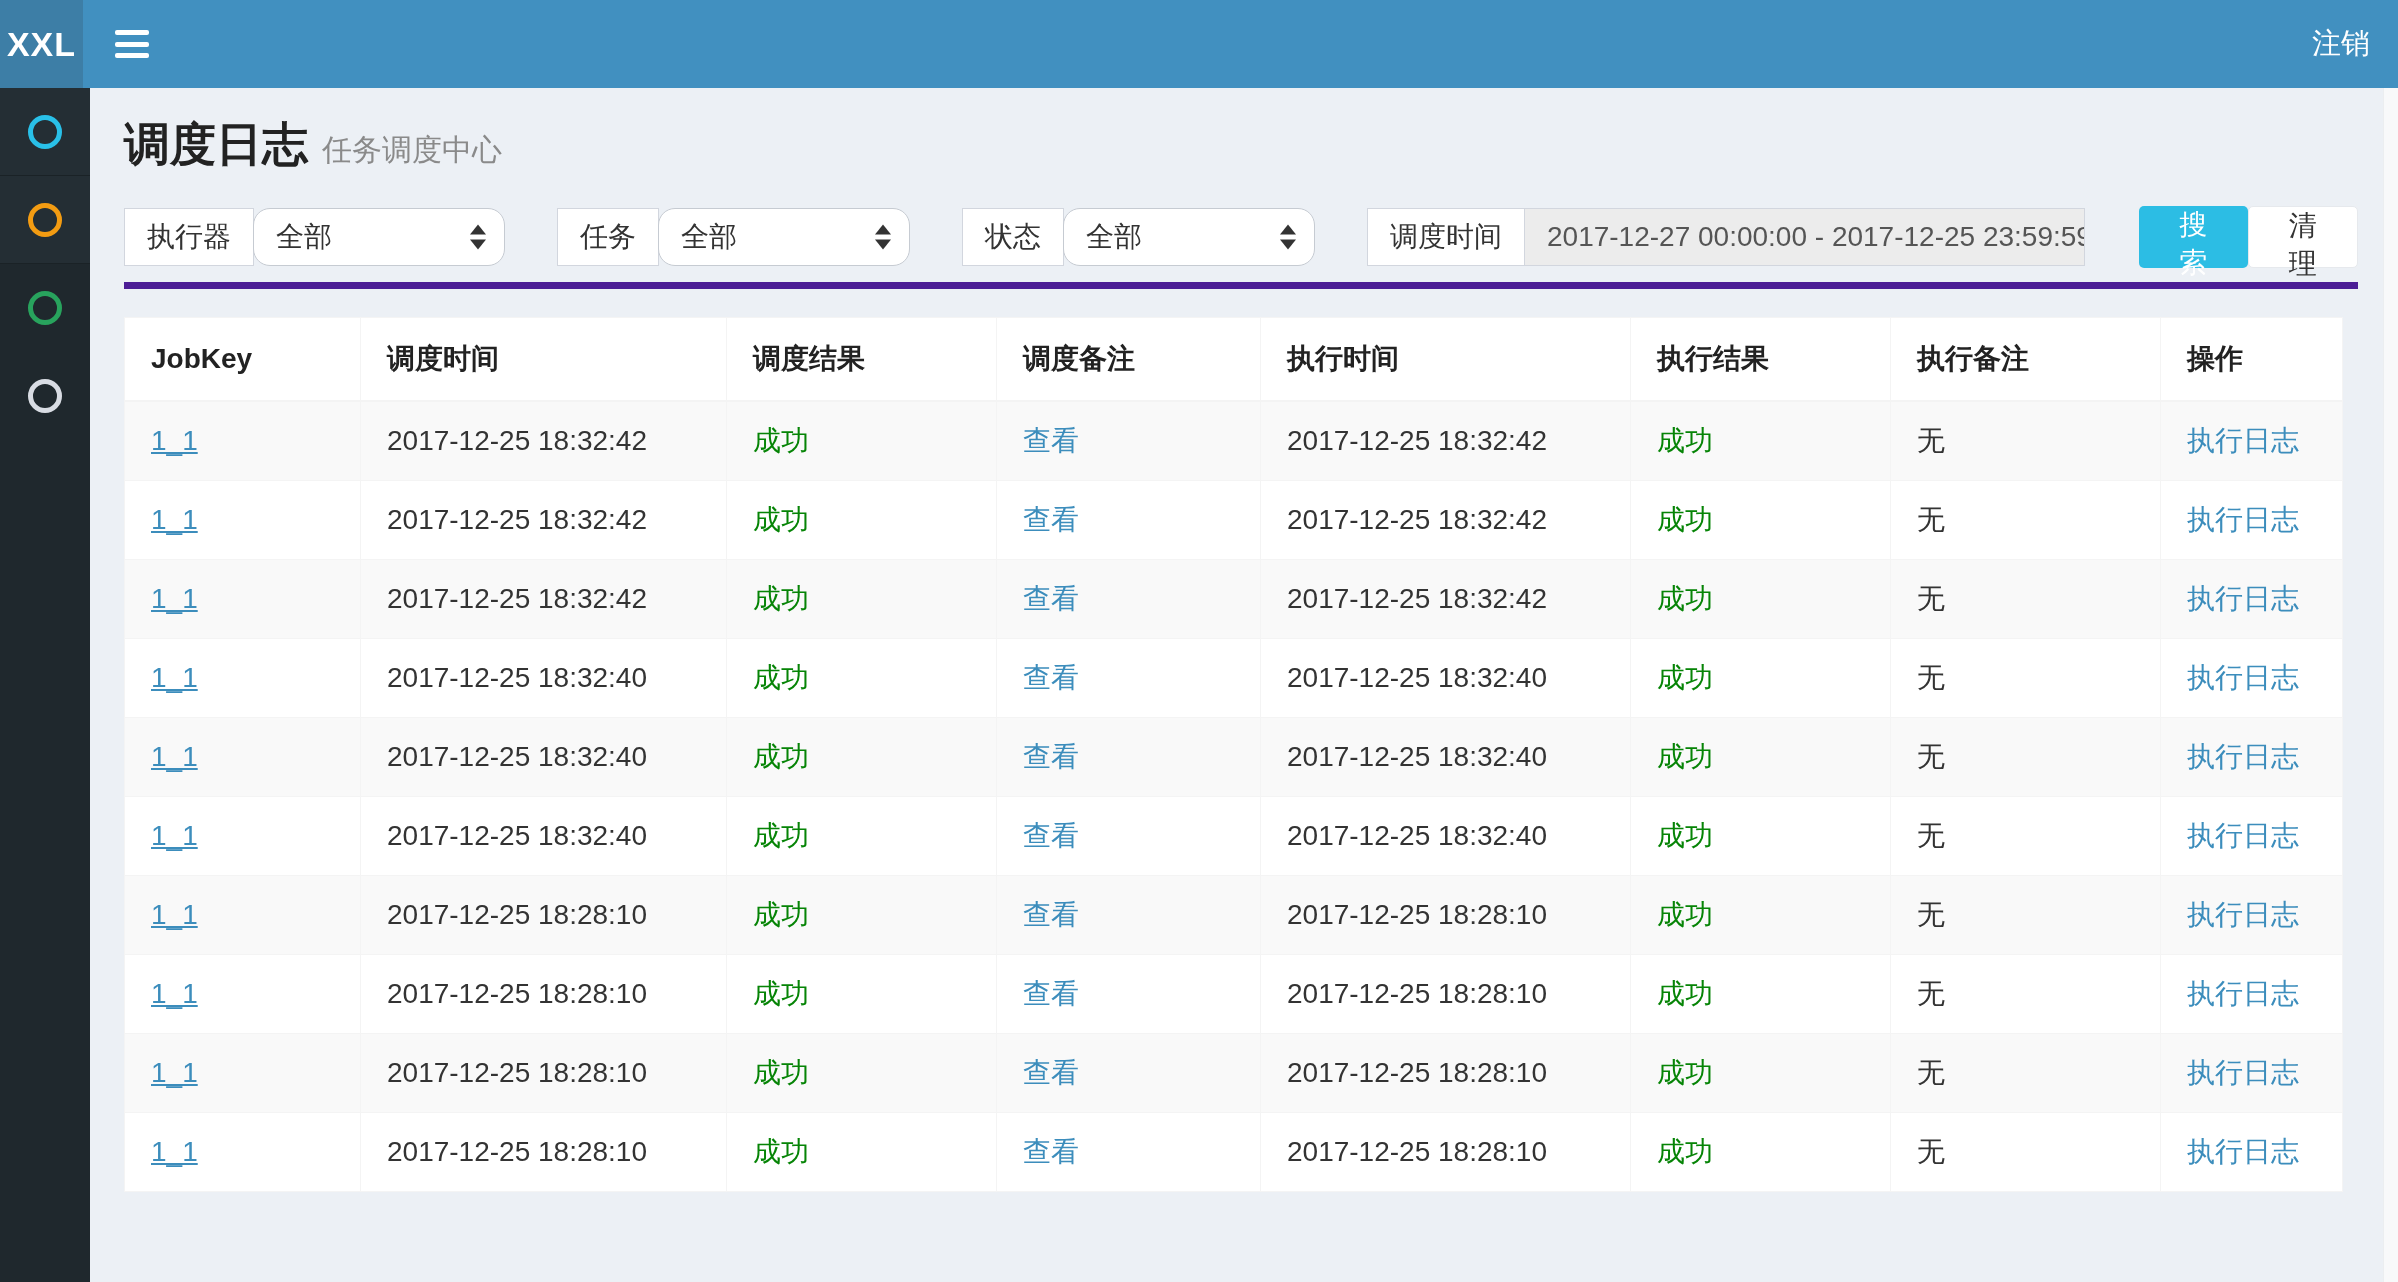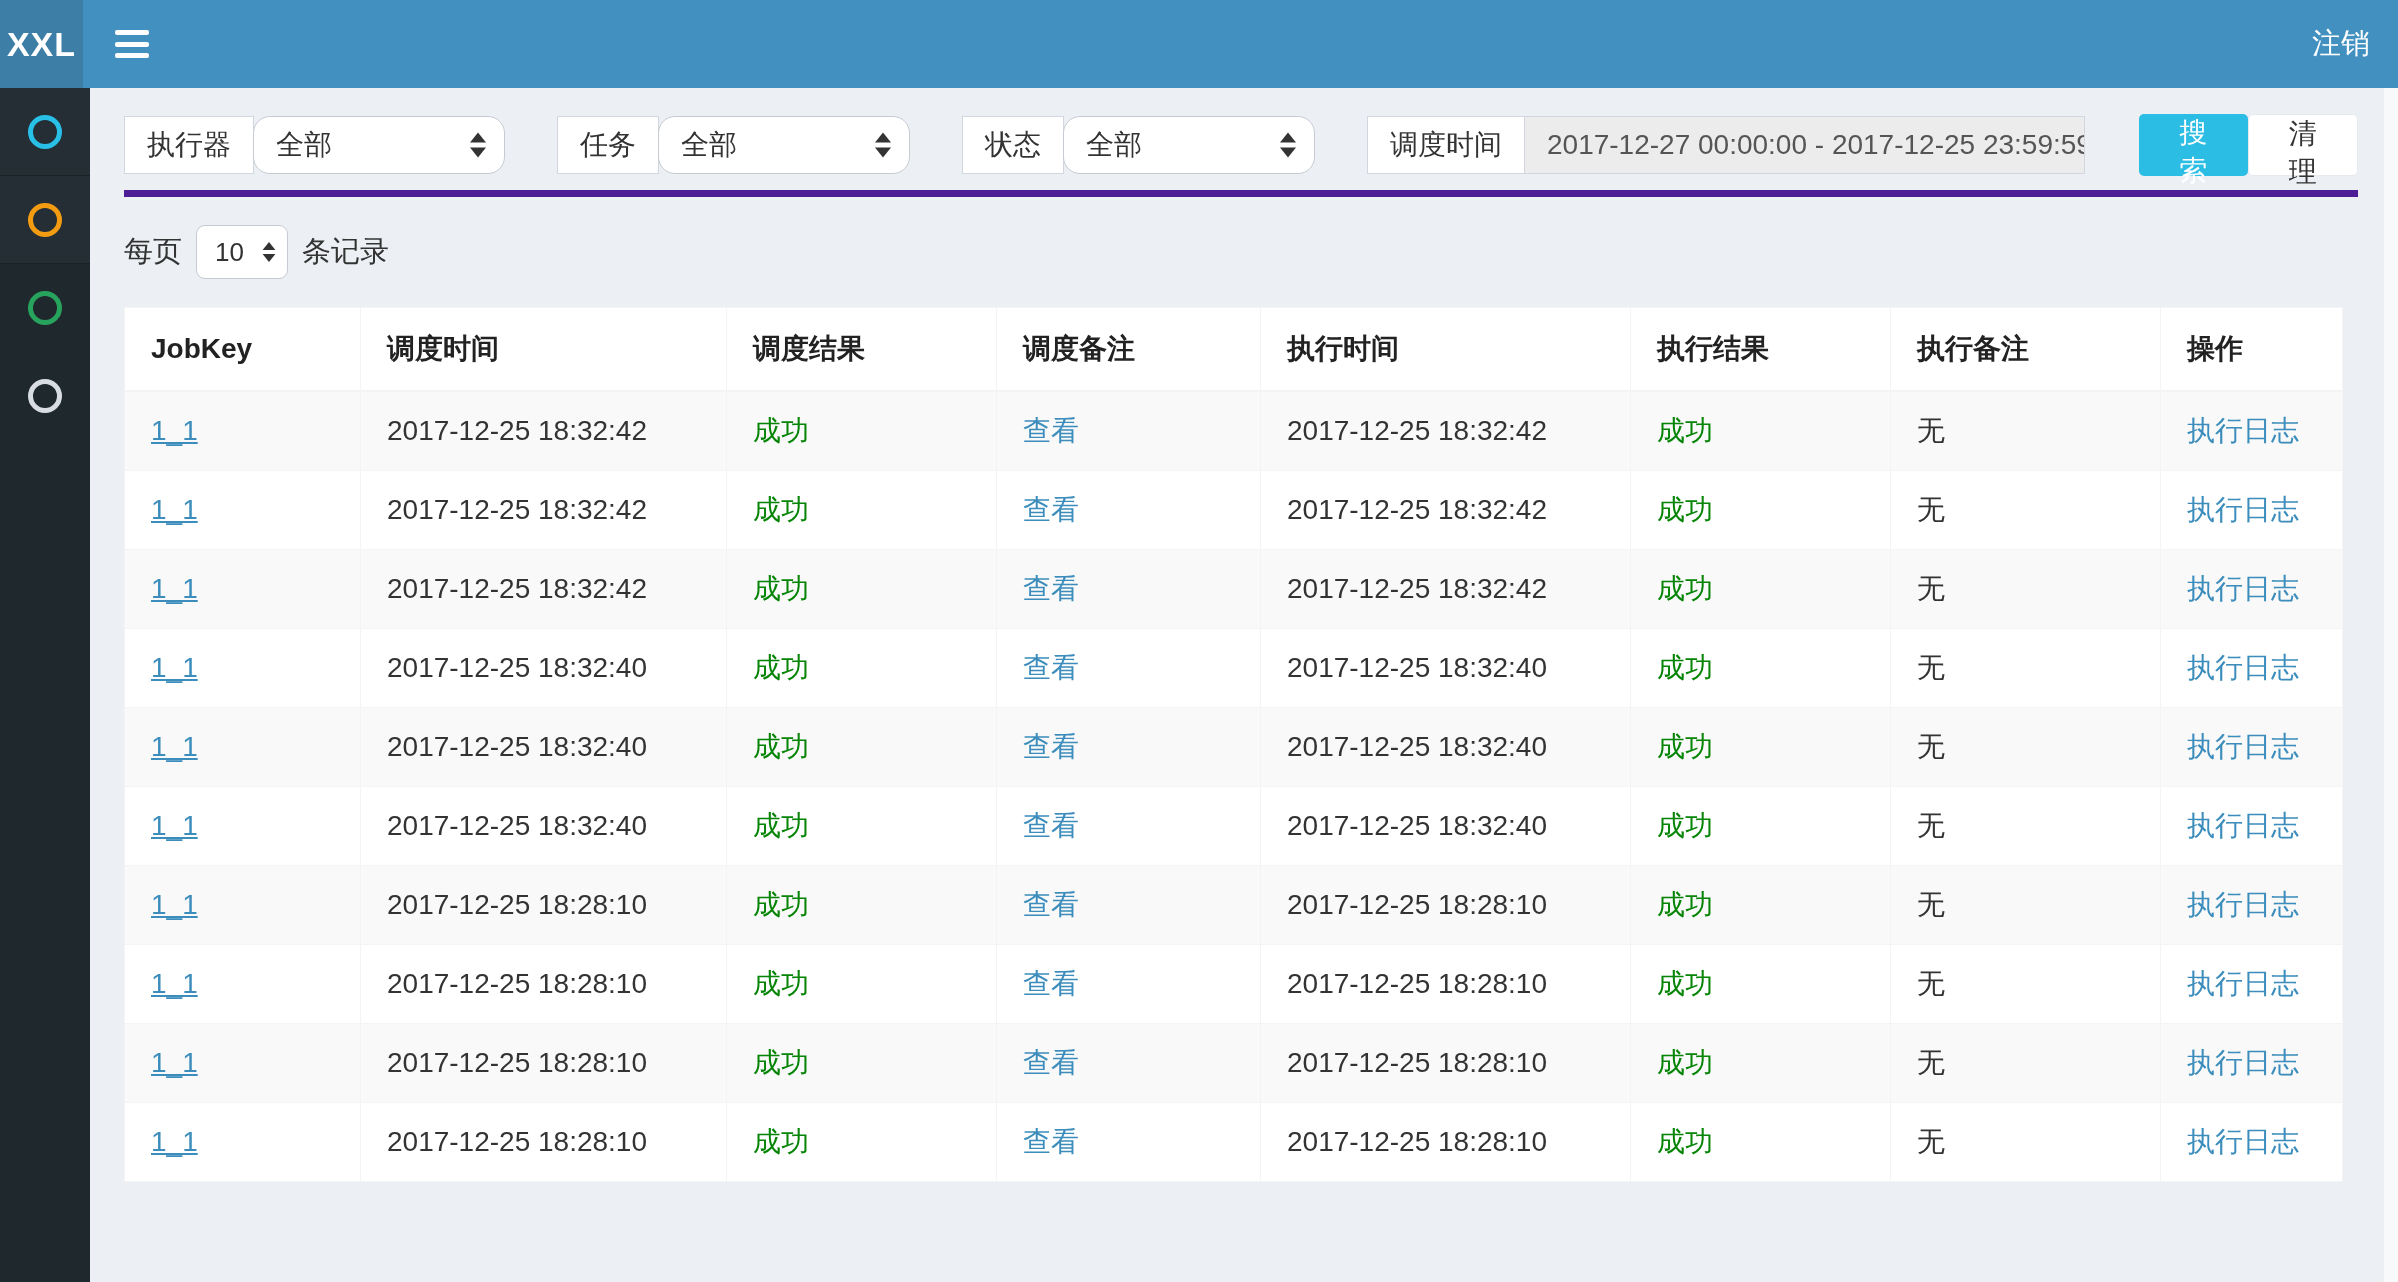--- a/index.html
+++ b/index.html
@@ -173,20 +173,24 @@
     </div>
     <div class="side-item">
       <span class="circle-icon" style="border-color: rgb(216, 220, 227);"></span>
     </div>
   </aside>
 
 <div class="scrollbar-strip"></div>
 
 <main class="content">
 
+  <div class="page-header">
+    <span class="page-title">调度日志</span>
+    <span class="page-subtitle">任务调度中心</span>
+  </div>
 
   <div class="filter-row">
     <div class="input-group">
       <span class="filter-label">执行器</span>
       <div class="select-box">
         <span>全部</span>
         <span class="arrows"></span>
       </div>
     </div>
 
@@ -208,28 +212,20 @@
 
     <div class="input-group" style="margin-right:52px;">
       <span class="filter-label">调度时间</span>
       <div class="date-input">2017-12-27 00:00:00 - 2017-12-25 23:59:59</div>
     </div>
 
     <button class="btn btn-search">搜索</button>
     <button class="btn btn-clear">清理</button>
   </div>
 
-  <div class="pagesize-row">
-    <span>每页</span>
-    <div class="pagesize-select">
-      <span>10</span>
-      <span class="arrows"></span>
-    </div>
-    <span>条记录</span>
-  </div>
 
   <table>
     <colgroup>
         <col style="width: 236px;">
         <col style="width: 366px;">
         <col style="width: 270px;">
         <col style="width: 264px;">
         <col style="width: 370px;">
         <col style="width: 260px;">
         <col style="width: 270px;">

